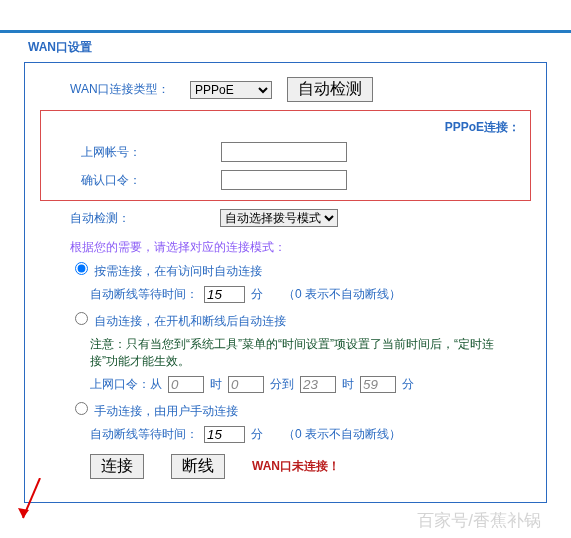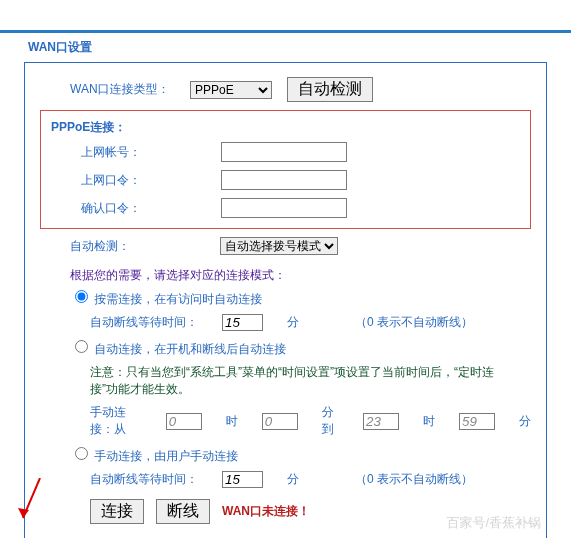--- a/index.html
+++ b/index.html
@@ -50,20 +50,21 @@
 }
 .pppoe-box {
   border: 1px solid #d94c4c;
   padding: 6px 10px 6px 10px;
   margin: 4px 0;
 }
 .pppoe-title {
   color: #2a6ac1;
   font-weight: bold;
   padding: 2px 0;
+  text-align: right;
 }
 .text-input {
   width: 120px;
   border: 1px solid #7a7a7a;
   height: 16px;
 }
 .short-input {
   width: 30px;
   border: 1px solid #7a7a7a;
   height: 15px;
@@ -73,43 +74,43 @@
 }
 .radio-row {
   padding: 3px 0 3px 30px;
   color: #2a6ac1;
 }
 .sub-row {
   padding: 3px 0 3px 50px;
   color: #2a6ac1;
   display: flex;
   align-items: center;
-  gap: 24px;
+  gap: 6px;
 }
 .note {
   color: #b91c1c;
   font-weight: bold;
 }
 .action-row {
   padding: 8px 0 8px 50px;
   display: flex;
   align-items: center;
-  gap: 12px;
+  gap: 27px;
 }
 .arrow {
   position: absolute;
   left: 15px;
   top: 478px;
 }
 .watermark {
   position: absolute;
   right: 30px;
   bottom: 6px;
   color: rgba(128,128,128,0.35);
-  font-size: 13px;
+  font-size: 17px;
 }
 input[disabled] { color: #888; background: #fff; }
 </style>
 </head>
 <body>
 
 <div class="top-bar"></div>
 <div class="panel-title">WAN口设置</div>
 
 <div class="outer">
@@ -123,60 +124,56 @@
     <button class="btn">自动检测</button>
   </div>
 
   <div class="pppoe-box">
     <div class="pppoe-title">PPPoE连接：</div>
     <div class="row">
       <span class="label-indent" style="width:140px">上网帐号：</span>
       <input class="text-input" type="text" style="">
     </div>
     <div class="row">
-      <span class="label-indent" style="width:140px">上网口令：</span>
-      <input class="text-input" type="password" style="">
-    </div>
-    <div class="row">
       <span class="label-indent" style="width:140px">确认口令：</span>
       <input class="text-input" type="password" style="">
     </div>
   </div>
 
   <div class="row">
     <span class="label-indent">自动检测：</span>
     <span style="width:30px"></span>
     <select>
       <option>自动选择拨号模式</option>
     </select>
   </div>
 
   <div style="height:8px"></div>
-  <div style="padding-left:30px;color:#4c1d95">根据您的需要，请选择对应的连接模式：</div>
+  <div style="padding-left:30px;color:#8b5cf6">根据您的需要，请选择对应的连接模式：</div>
 
   <div class="radio-row">
     <input type="radio" name="mode" checked="" style="">
     <span>按需连接，在有访问时自动连接</span>
   </div>
   <div class="sub-row">
     <span>自动断线等待时间：</span>
     <input class="short-input" style="width: 35px;" value="15">
     <span>分</span>
     <span style="width:8px"></span>
     <span>（0 表示不自动断线）</span>
   </div>
 
   <div class="radio-row">
     <input type="radio" name="mode" style="">
     <span>自动连接，在开机和断线后自动连接</span>
   </div>
 
   <div style="padding:3px 15px 3px 50px;color:#14532d">注意：只有当您到“系统工具”菜单的“时间设置”项设置了当前时间后，“定时连接”功能才能生效。</div>
   <div class="sub-row">
-    <span>手动连接：从</span>
+    <span>上网口令：从</span>
     <input class="short-input" disabled="" value="0" style="">
     <span>时</span>
     <input class="short-input" disabled="" value="0" style="">
     <span>分到</span>
     <input class="short-input" disabled="" value="23" style="">
     <span>时</span>
     <input class="short-input" disabled="" value="59" style="">
     <span>分</span>
   </div>
 

